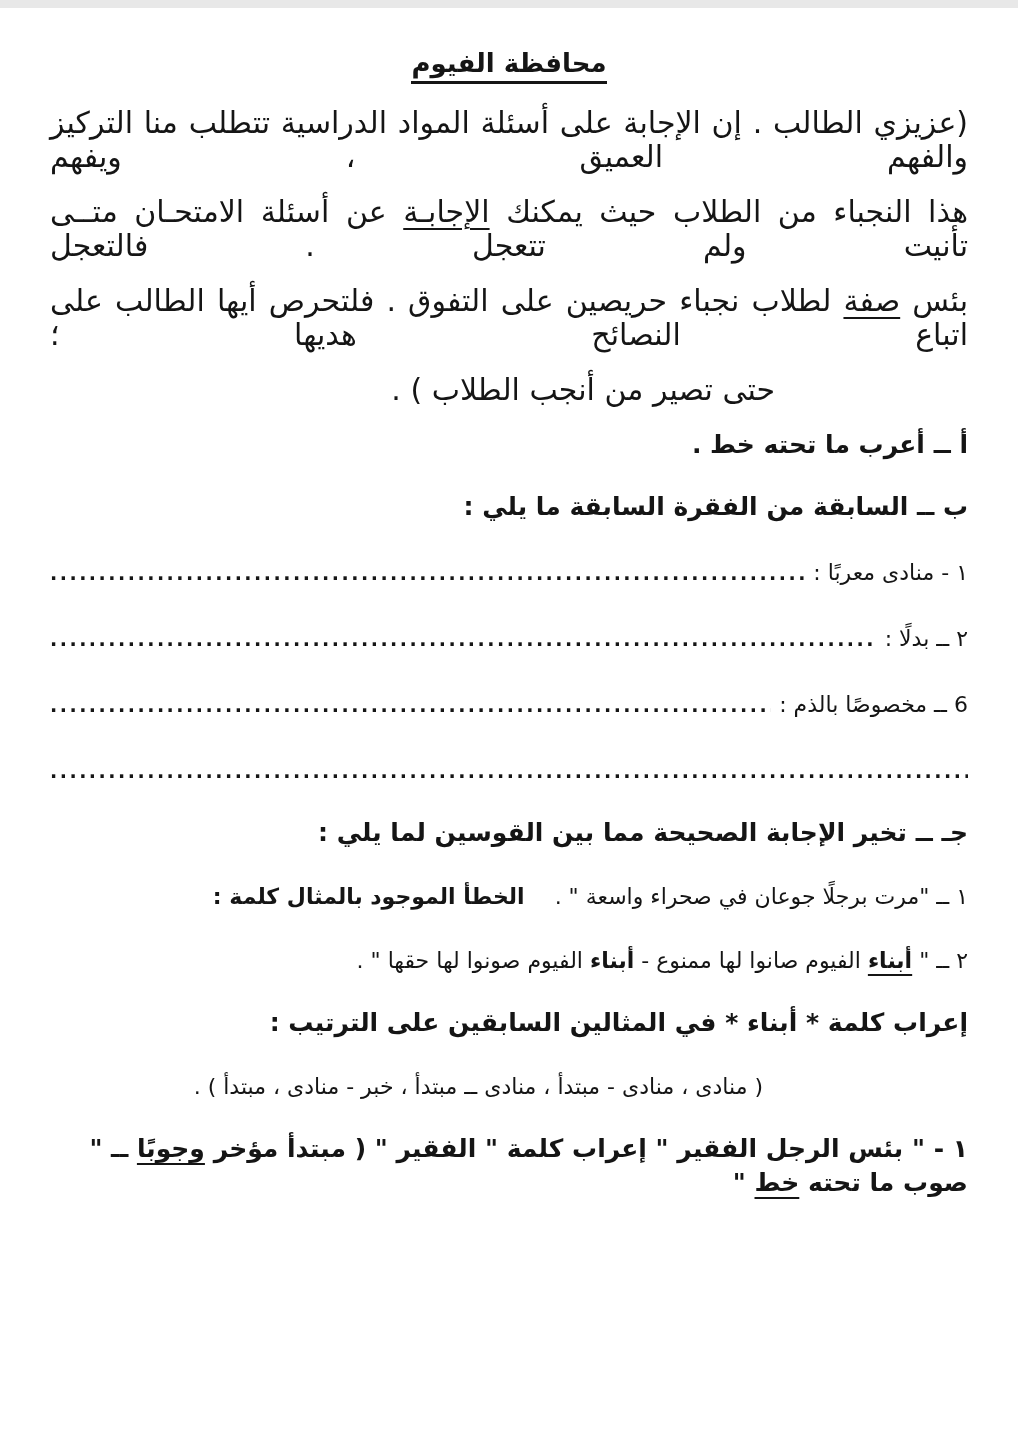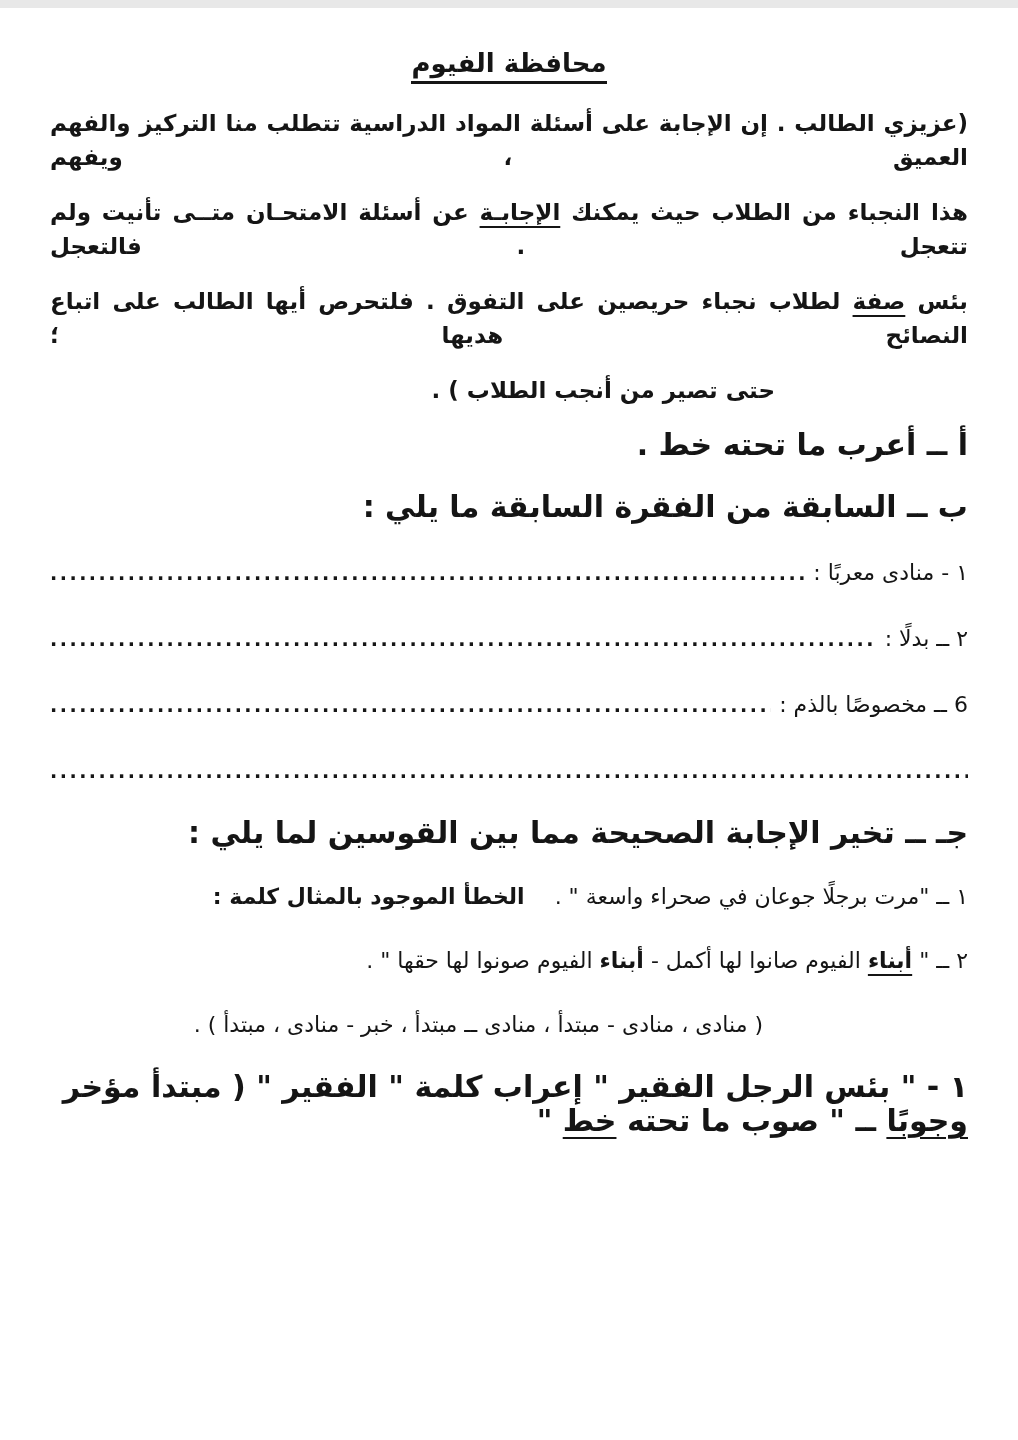--- a/index.html
+++ b/index.html
@@ -12,30 +12,30 @@
     direction:rtl;
     font-family:"DejaVu Sans", sans-serif;
     overflow:hidden;
   }
   .content { padding:40px 50px 0 50px; }
 
   .title { text-align:center; font-size:26px; font-weight:bold; margin:0 0 22px 0; }
   .title .title-text { display:inline-block; border-bottom:3px solid #151515; padding-bottom:3px; }
 
   .para-line {
-    font-size:23px; font-weight:bold; line-height:34px;
+    font-size:30px; font-weight:normal; line-height:34px;
     margin:0 0 21px 0;
     text-align:justify; text-align-last:justify;
   }
   .para-line.last { text-align:left; text-align-last:right; padding-right:193px; }
 
   .u  { text-decoration:underline; text-decoration-thickness:2px; text-underline-offset:6px; }
   .b  { font-weight:bold; }
 
-  .q-line { font-size:30px; font-weight:bold; line-height:34px; margin-top:28px;text-align:right; }
+  .q-line { font-size:25px; font-weight:bold; line-height:34px; margin-top:28px;text-align:right; }
   .q-line.first { margin-top:18px; }
 
   .fill-item {
     display:flex; align-items:baseline;
     font-size:22px; font-weight:400; line-height:34px;
     margin-top:32px;
   }
   .fill-item .label { white-space:nowrap; padding-left:8px; }
   .fill-item .dots {
     flex:1; overflow:hidden; white-space:nowrap;
@@ -83,22 +83,23 @@
     </div>
     <div class="fill-item">
       <span class="dots">...............................................................................................................................................</span>
     </div>
 
     <div class="q-line">جـ ــ تخير الإجابة الصحيحة مما بين القوسين لما يلي :</div>
 
     <div class="normal-line"><span>١ ــ "مرت برجلًا جوعان في صحراء واسعة " .</span><span class="gap"></span><span class="b">الخطأ الموجود بالمثال كلمة :</span></div>
 
 
-    <div class="normal-line"><span>٢ ــ " </span><span class="b u">أبناء</span><span> الفيوم صانوا لها أكمل  -  </span><span class="b">أبناء</span><span> الفيوم صونوا لها حقها " .</span></div>
+    <div class="normal-line"><span>٢ ــ " </span><span class="b u">أبناء</span><span> الفيوم صانوا لها ممنوع  -  </span><span class="b">أبناء</span><span> الفيوم صونوا لها حقها " .</span></div>
 
+    <div class="q-line">إعراب كلمة * أبناء * في المثالين السابقين على الترتيب :</div>
 
     <div class="normal-line options-line2">( منادى ، منادى  - مبتدأ ، منادى ــ مبتدأ ، خبر  - منادى ، مبتدأ )  .</div>
 
 
     <div class="q-line"><span>١ - " بئس الرجل الفقير " إعراب كلمة " الفقير " ( مبتدأ مؤخر </span><span class="u">وجوبًا</span><span> ــ " صوب ما تحته </span><span class="u">خط</span><span> "</span></div>
 
 
   </div>
 </div>
 

